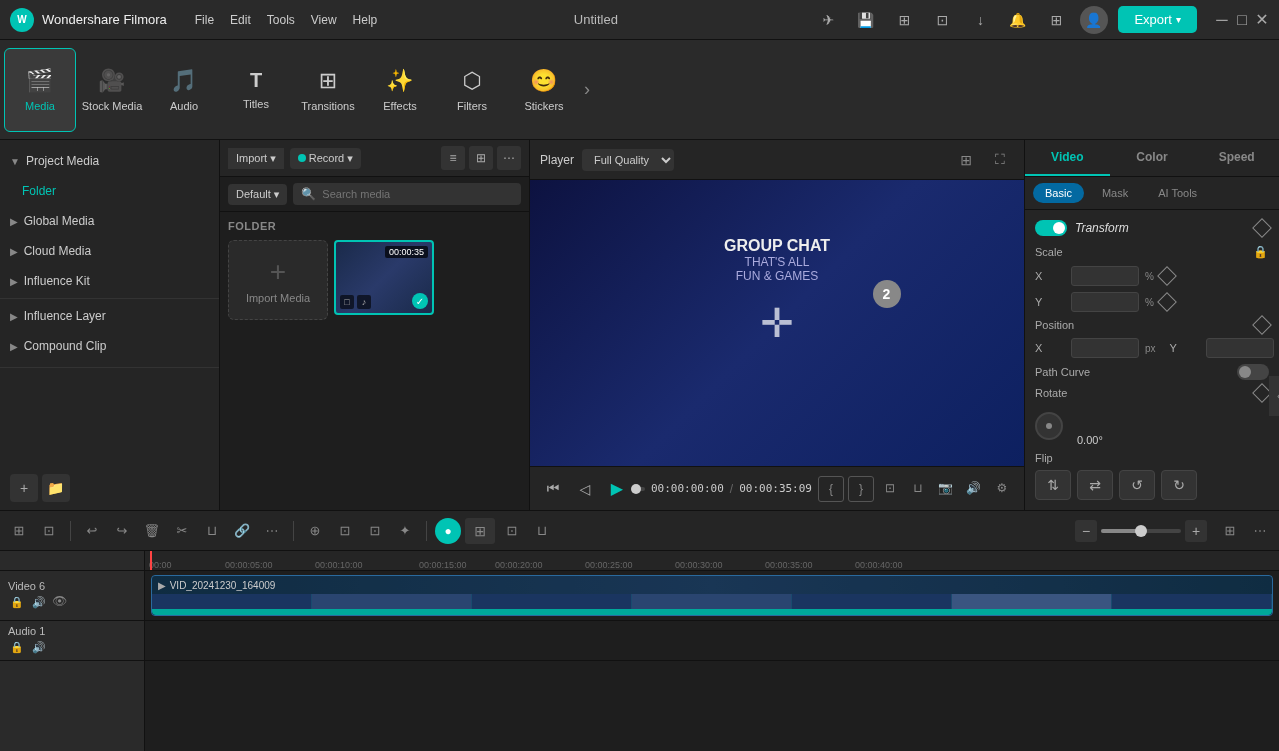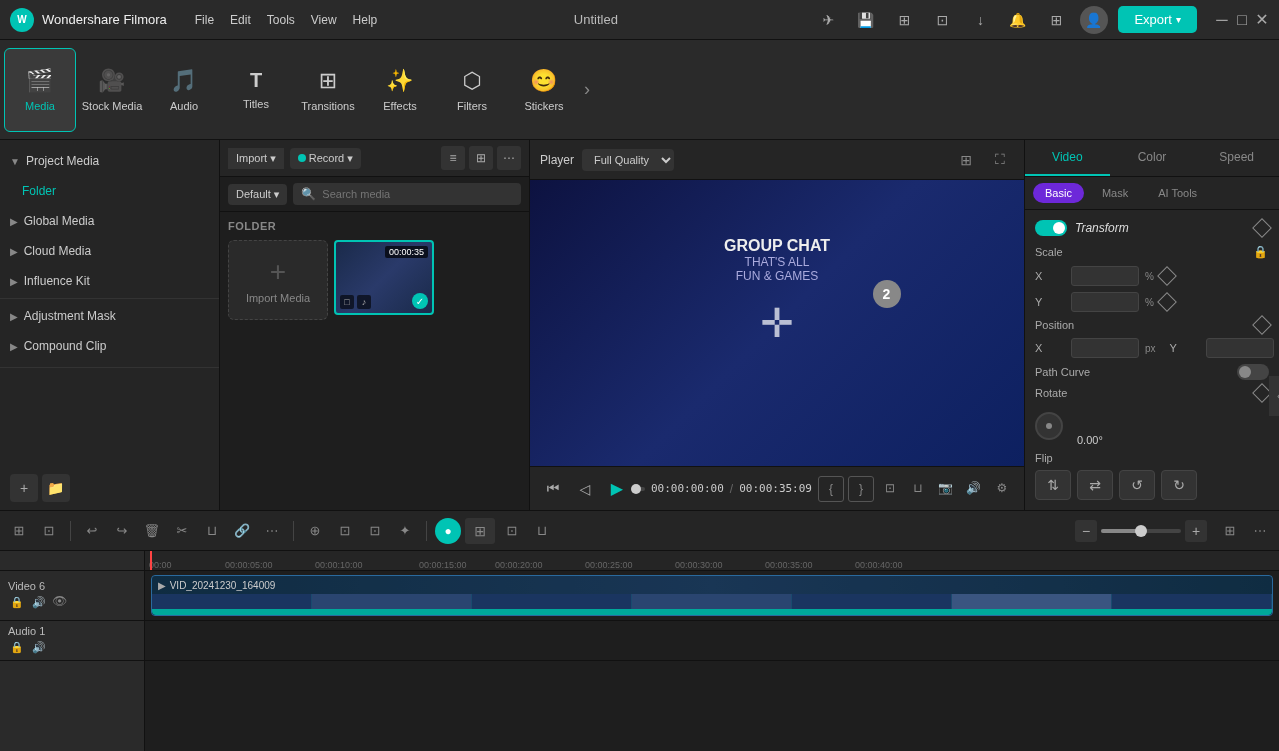--- a/index.html
+++ b/index.html
@@ -80,26 +80,26 @@
     .timeline-scrubber-thumb { width: 10px; height: 10px; background: #ccc; border-radius: 50%; position: absolute; top: -3px; left: 0%; transform: translateX(-50%); }
     .ctrl-btn { width: 26px; height: 26px; display: flex; align-items: center; justify-content: center; cursor: pointer; color: #aaa; font-size: 14px; }
     .time-display { color: #ccc; font-size: 11px; font-family: monospace; }
     .time-sep { color: #666; }
     .marker-btn { width: 26px; height: 26px; display: flex; align-items: center; justify-content: center; cursor: pointer; color: #888; font-size: 12px; border: 1px solid #555; border-radius: 3px; }
     .ctrl-icon-row { display: flex; gap: 4px; }
     .ctrl-small { width: 24px; height: 24px; display: flex; align-items: center; justify-content: center; cursor: pointer; color: #888; font-size: 12px; }
 
     
     #right-panel { width: 255px; background: #252525; border-left: 1px solid #111; display: flex; flex-direction: column; flex-shrink: 0; }
-    #right-tabs { display: flex; border-bottom: 1px solid #111; }
+    #right-tabs { display: flex; border-bottom: 1px solid #111; font-weight: bold; }
     .right-tab { flex: 1; text-align: center; padding: 10px 0; cursor: pointer; font-size: 12px; color: #888; border-bottom: 2px solid transparent; }
     .right-tab.active { color: #00c4b4; border-bottom-color: #00c4b4; }
     #sub-tabs { display: flex; padding: 6px 8px; gap: 6px; border-bottom: 1px solid #111; }
     .sub-tab { padding: 4px 12px; border-radius: 12px; font-size: 11px; cursor: pointer; color: #888; }
-    .sub-tab.active { background: #6d28d9; color: white; }
+    .sub-tab.active { background: #0369a1; color: white; }
     #props-content { flex: 1; overflow-y: auto; padding: 10px; }
     .prop-section { margin-bottom: 14px; }
     .prop-section-header { display: flex; align-items: center; justify-content: space-between; margin-bottom: 8px; }
     .prop-section-title { font-size: 12px; font-weight: 500; color: #ddd; }
     .prop-toggle { width: 32px; height: 16px; background: #00c4b4; border-radius: 8px; position: relative; cursor: pointer; flex-shrink: 0; }
     .prop-toggle::after { content: ''; position: absolute; width: 12px; height: 12px; background: white; border-radius: 50%; top: 2px; left: 2px; }
     .prop-toggle.right::after { left: 18px; }
     .prop-diamond { width: 14px; height: 14px; background: transparent; border: 1.5px solid #888; transform: rotate(45deg); cursor: pointer; flex-shrink: 0; }
     .prop-row { display: flex; align-items: center; gap: 6px; margin-bottom: 6px; }
     .prop-label { color: #aaa; font-size: 11px; min-width: 30px; }
@@ -243,21 +243,21 @@
         <span class="arrow">▶</span>
         <span>Cloud Media</span>
       </div>
       <div class="left-panel-item">
         <span class="arrow">▶</span>
         <span>Influence Kit</span>
       </div>
       <div class="left-panel-divider"></div>
       <div class="left-panel-item">
         <span class="arrow">▶</span>
-        <span>Adjustment Mask</span>
+        <span>Influence Layer</span>
       </div>
       <div class="left-panel-item">
         <span class="arrow">▶</span>
         <span>Compound Clip</span>
       </div>
     </div>
     <div class="left-panel-bottom">
       <div class="left-panel-btn">+</div>
       <div class="left-panel-btn">📁</div>
     </div>

